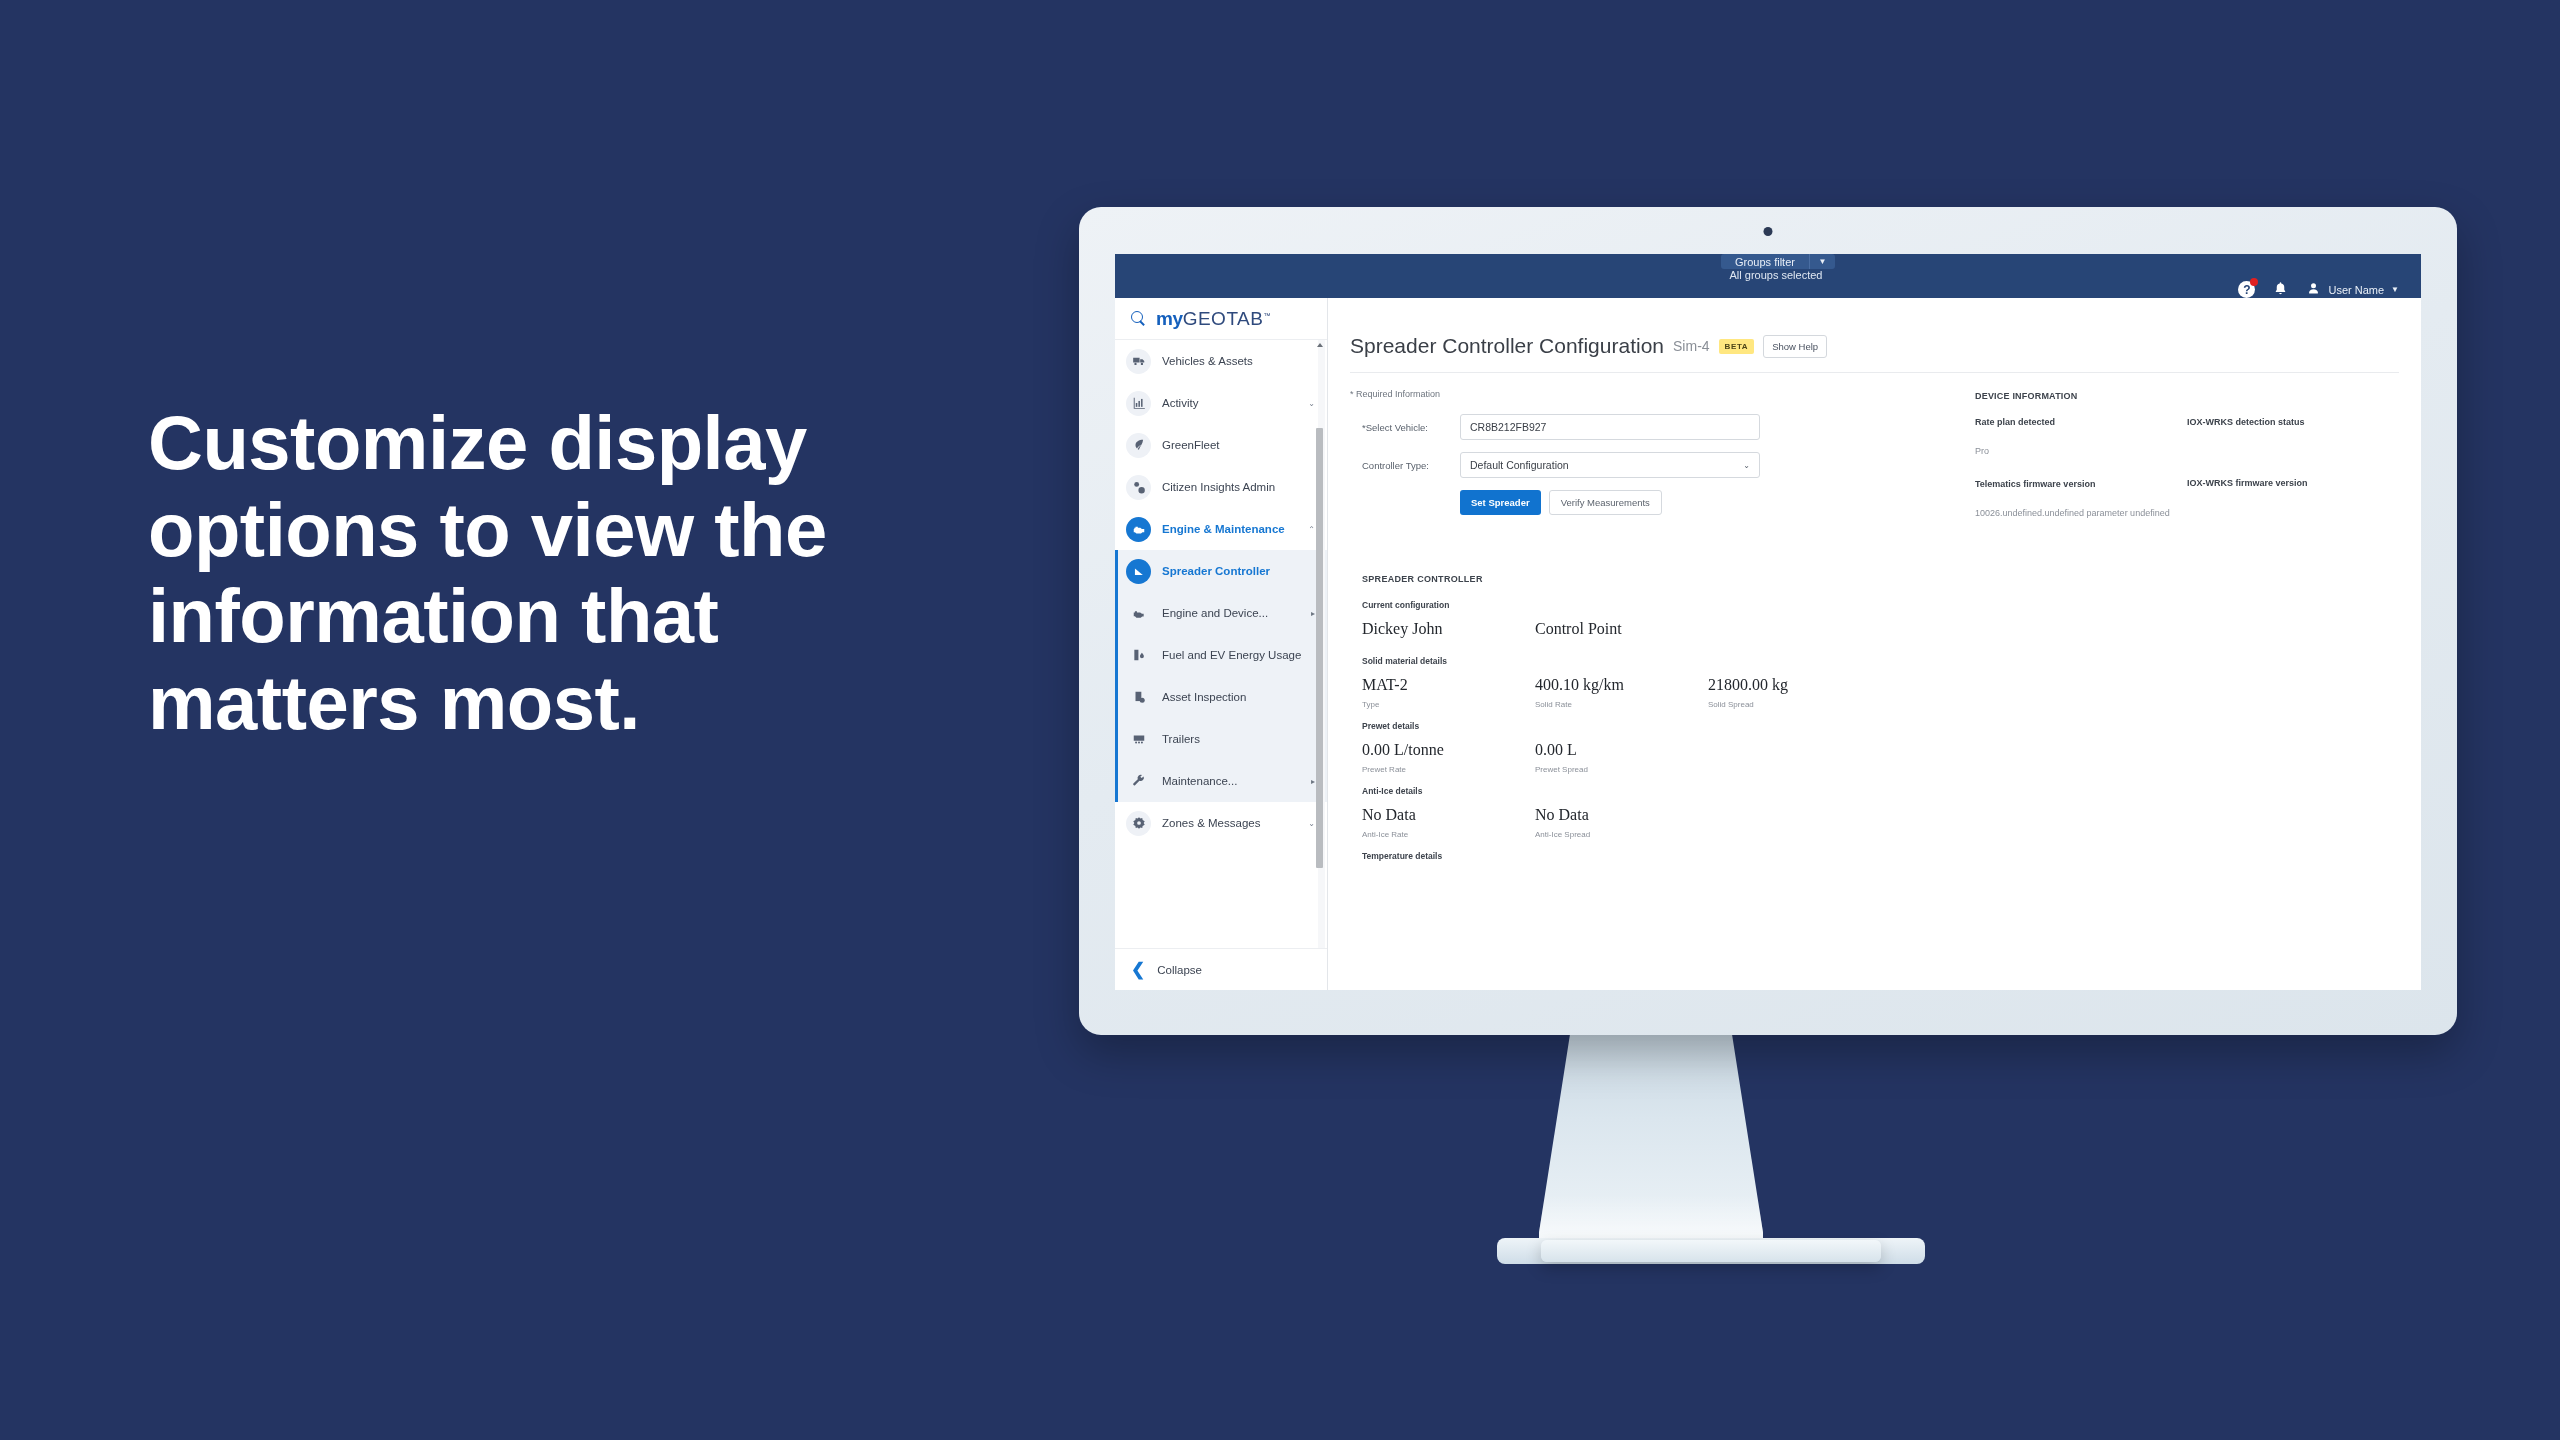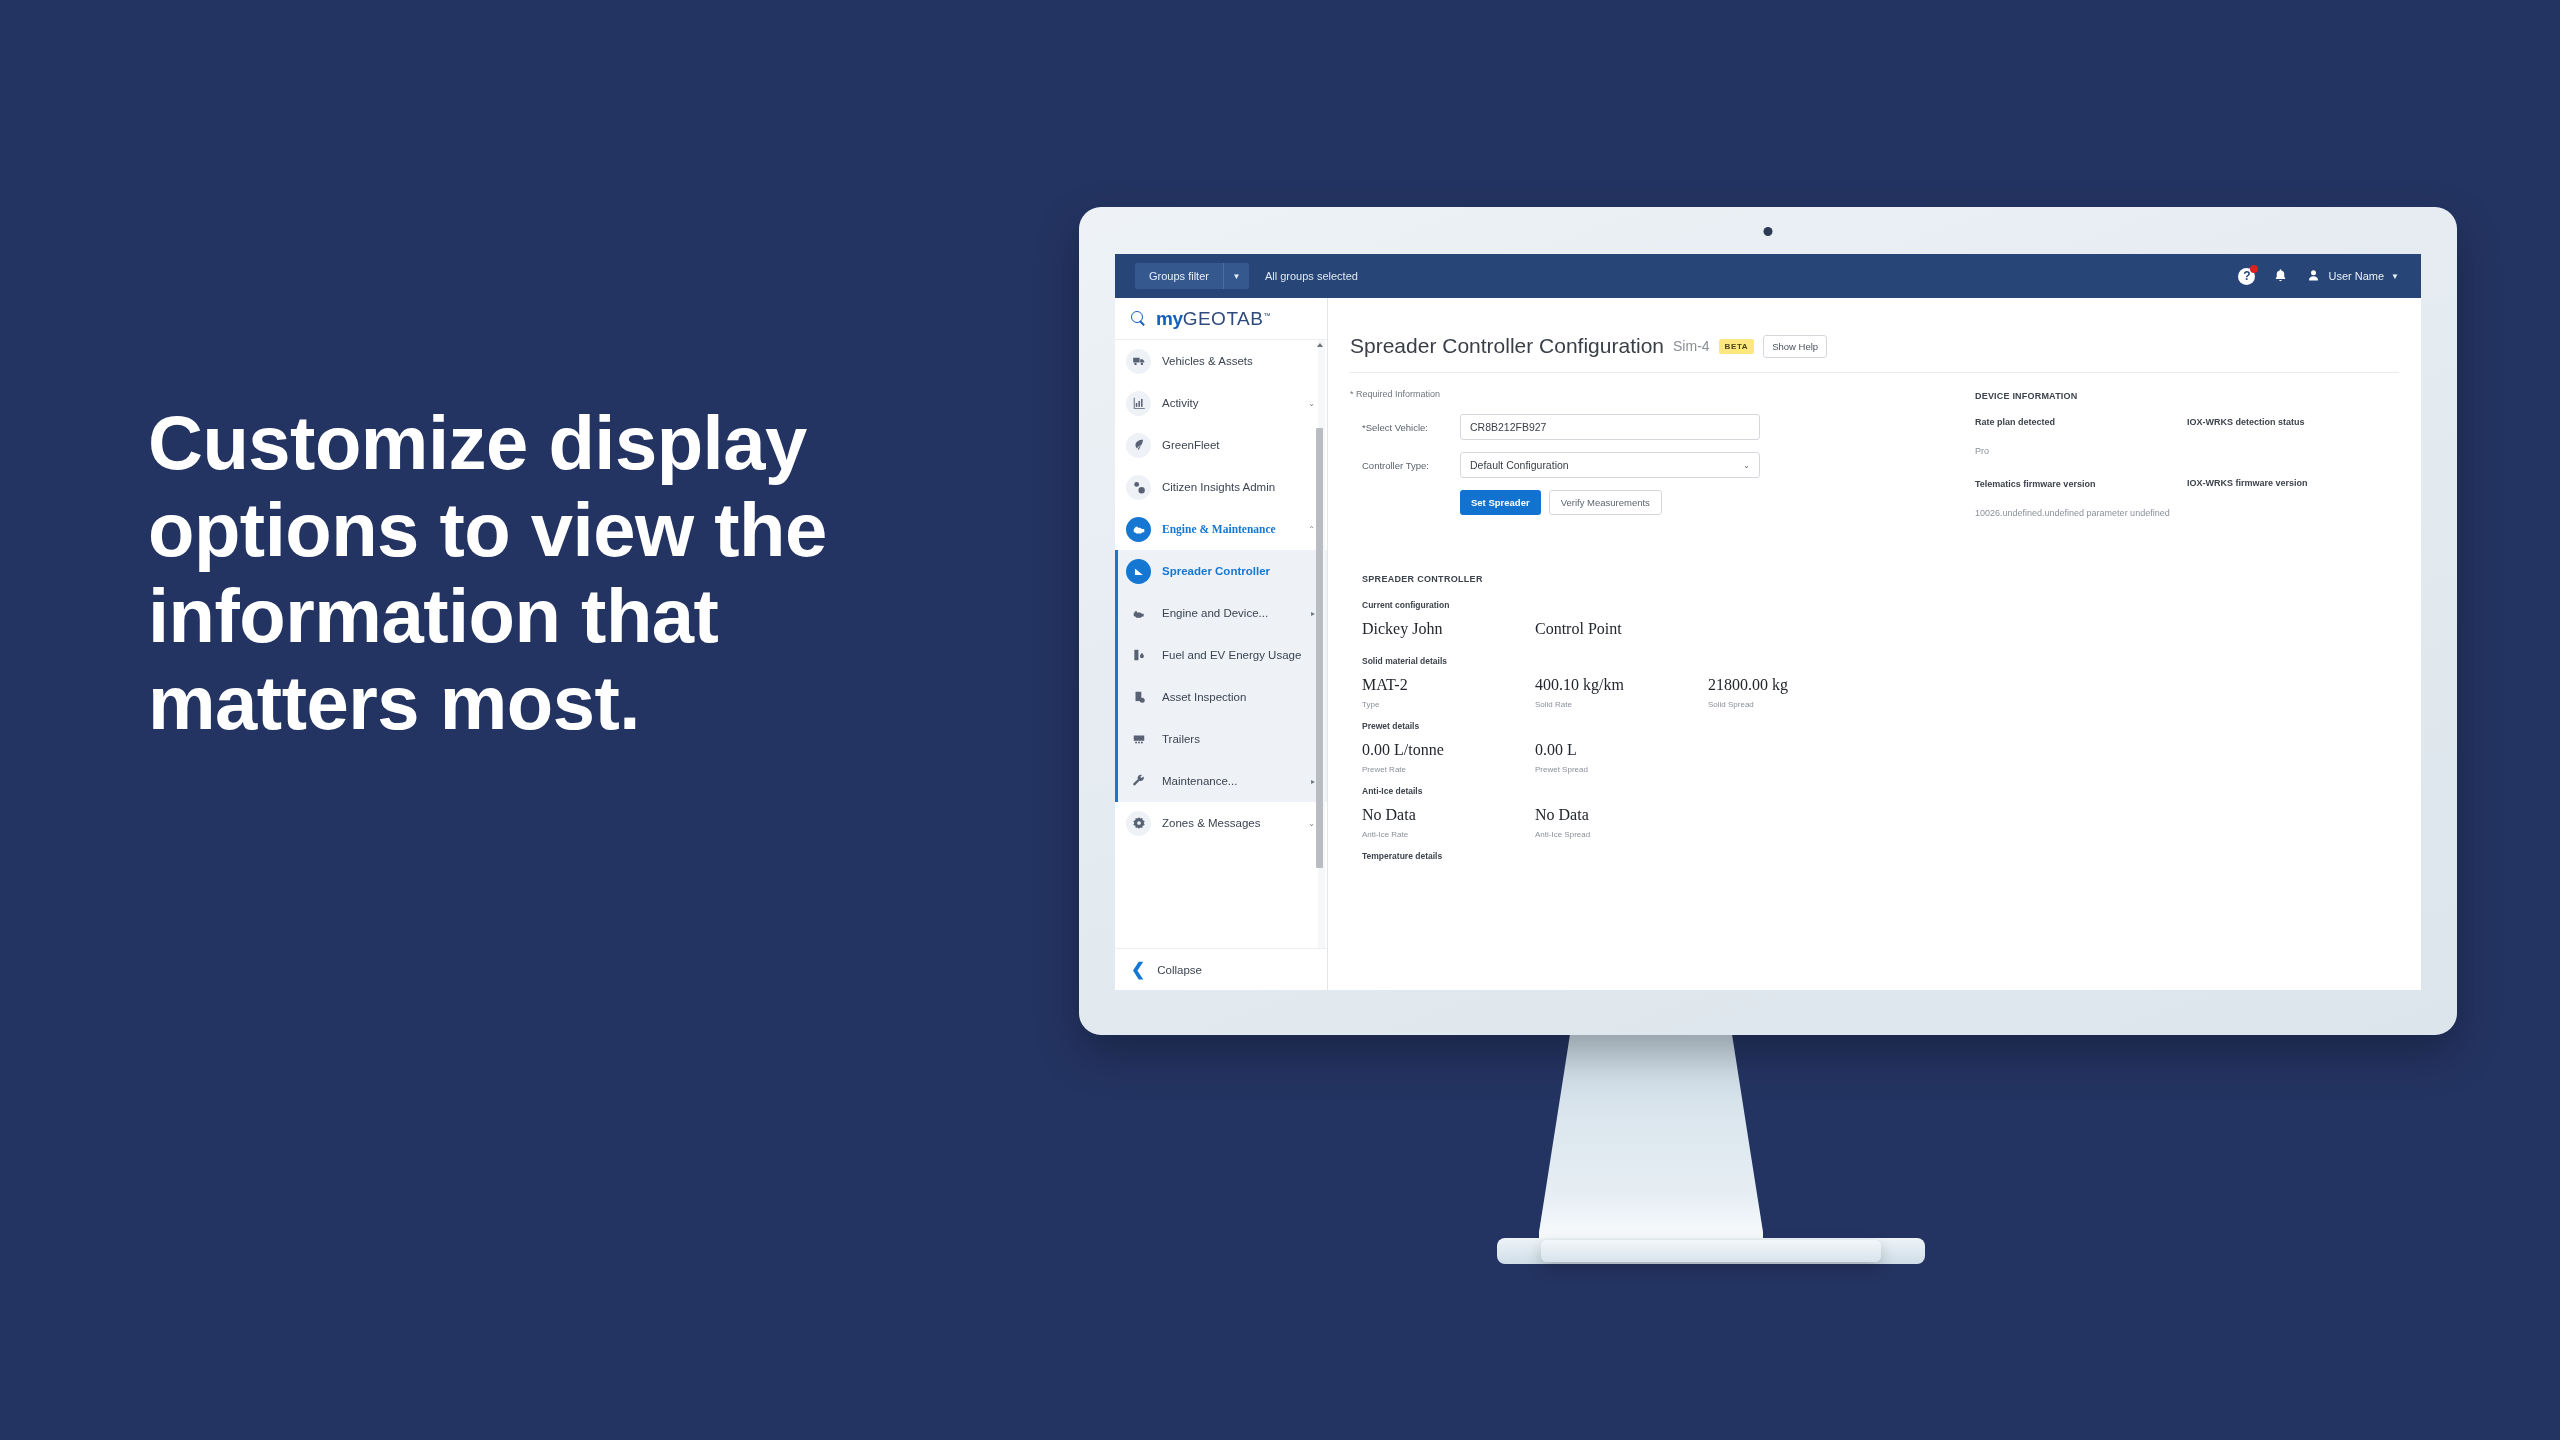--- a/index.html
+++ b/index.html
@@ -86,21 +86,21 @@
     width:428px; height:26px;
     background: linear-gradient(180deg,#eef4f8 0%, #cfdde8 100%);
     border-radius: 8px;
   }
 
   
   .appbar {
     position: absolute; left: 0; top: 0;
     width: 100%; height: 44px;
     background: #274576;
-    display: flex; align-items: center;
+    display: flex; align-items: center; flex-direction: column;
   }
   .groups-filter {
     margin-left: 20px;
     display: flex; align-items: center;
     height: 26px;
     background: #35598e;
     border-radius: 3px;
     overflow: hidden;
   }
   .groups-filter-label {
@@ -203,21 +203,21 @@
   }
   .nav-icon-circle {
     width: 25px; height:25px; border-radius:50%;
     background:#eef1f6;
     display:flex; align-items:center; justify-content:center;
     color:#586274; flex-shrink:0;
   }
   .nav-icon-circle.active { background:#1677d2; color:#ffffff; }
   .nav-icon-circle svg { width:14px; height:14px; display:block; }
   .nav-label { font-size:11.5px; color:#3c4452; white-space:nowrap; }
-  .nav-item.section-open .nav-label { color:#1677d2; font-weight:700;font-family:Liberation Serif, serif; }
+  .nav-item.section-open .nav-label { color:#1677d2; font-weight:700; }
   .nav-caret {
     margin-left:auto; margin-right:12px;
     font-size:8px; color:#767f8d;
   }
   .sub-group { background:#eef2f7; border-left:3px solid #1677d2; }
   .sub-item { display:flex; align-items:center; height:42px; padding-left:8px; gap:11px; cursor:pointer; }
   .sub-item .nav-icon-circle { background: transparent; }
   .sub-item.selected .nav-label { color:#1677d2; font-weight:700; }
   .sub-item.selected .nav-icon-circle { background:#1677d2; color:#fff; }
   .sub-caret { margin-left:auto; margin-right:12px; font-size:8px; color:#6d7682; }

